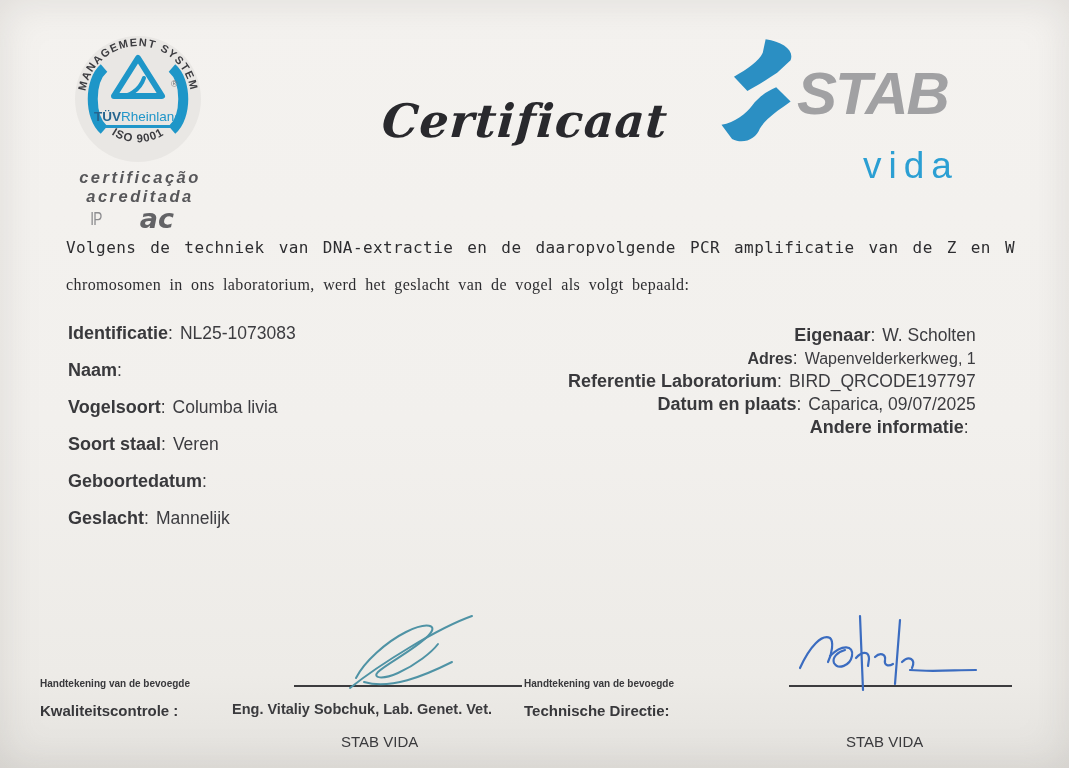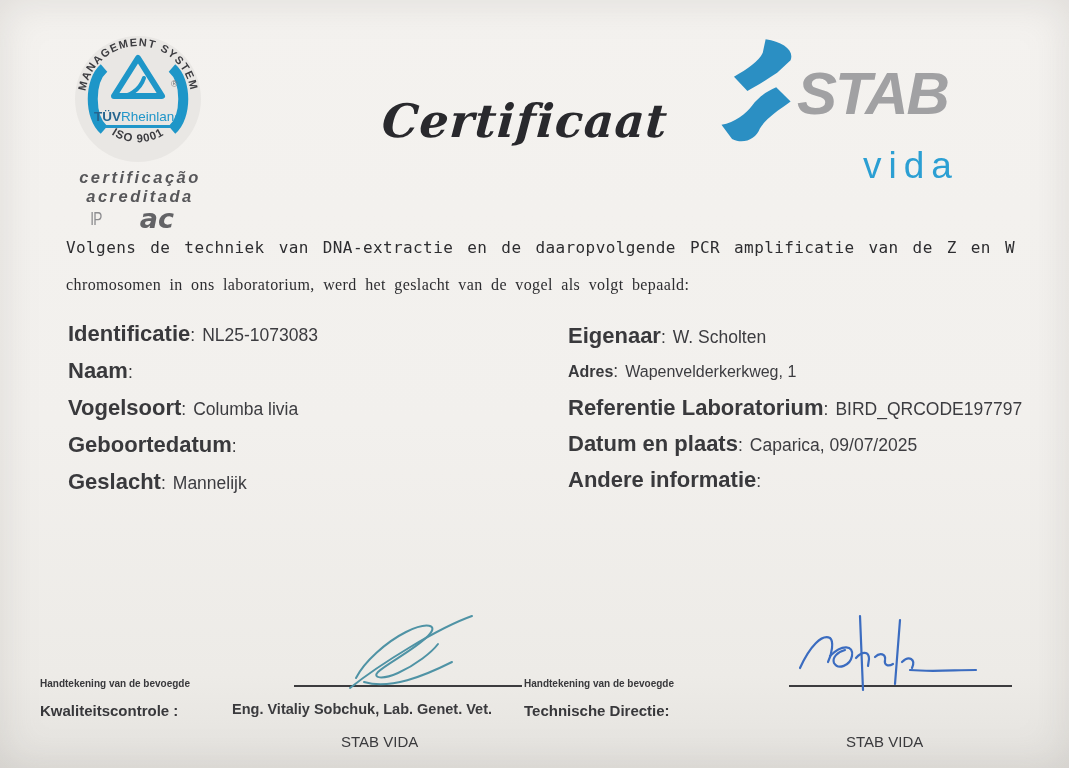--- a/index.html
+++ b/index.html
@@ -34,23 +34,23 @@
 
   
   .intro-line{left:66px;width:960px;font-family:"DejaVu Sans Mono",monospace;
     font-size:16px;color:#2d2d30;letter-spacing:.4px;word-spacing:4px;white-space:nowrap;}
   .intro-1{top:238px;}
   .intro-2{top:276px;font-family:Liberation Serif, serif;}
 
   
   .fcol{display:flex;flex-direction:column;}
   .fcol-left{left:68px;top:322px;gap:14px;}
-  .fcol-right{left:568px;top:324px;gap:13px;}
+  .fcol-right{left:568px;top:324px;text-align:right;}
   .frow{height:23px;line-height:23px;white-space:nowrap;}
-  .flabel{font-weight:bold;font-size:22px;color:#39393c;}
+  .flabel{font-weight:bold;font-size:18px;color:#39393c;}
   .fcolon{font-size:17.5px;color:#39393c;margin-right:7px;}
   .fvalue{font-size:17.5px;color:#3c3c40;}
   .frow.small .flabel{font-size:16px;}
   .frow.small .fvalue{font-size:16px;}
 
   
   .sig-caption{top:662px;font-weight:bold;font-size:10px;color:#38383b;white-space:nowrap;margin-top:16px;}
   .sig-caption-left{left:40px;}
   .sig-caption-right{left:524px;}
   .sig-line{top:685px;height:2px;background:#3c3c3e;}
@@ -117,20 +117,21 @@
     <div class="vida-word">vida</div>
   </div>
 
   <div class="abs intro-line intro-1">Volgens de techniek van DNA-extractie en de daaropvolgende PCR amplificatie van de Z en W</div>
   <div class="abs intro-line intro-2">chromosomen in ons laboratorium, werd het geslacht van de vogel als volgt bepaald:</div>
 
   <div class="abs fcol fcol-left">
     <div class="frow"><span class="flabel">Identificatie</span><span class="fcolon">:</span><span class="fvalue">NL25-1073083</span></div>
     <div class="frow"><span class="flabel">Naam</span><span class="fcolon">:</span><span class="fvalue"></span></div>
     <div class="frow"><span class="flabel">Vogelsoort</span><span class="fcolon">:</span><span class="fvalue">Columba livia</span></div>
+    <div class="frow"><span class="flabel">Soort staal</span><span class="fcolon">:</span><span class="fvalue">Veren</span></div>
     <div class="frow"><span class="flabel">Geboortedatum</span><span class="fcolon">:</span><span class="fvalue"></span></div>
     <div class="frow"><span class="flabel">Geslacht</span><span class="fcolon">:</span><span class="fvalue">Mannelijk</span></div>
   </div>
 
   <div class="abs fcol fcol-right">
     <div class="frow"><span class="flabel">Eigenaar</span><span class="fcolon">:</span><span class="fvalue">W. Scholten</span></div>
     <div class="frow small"><span class="flabel">Adres</span><span class="fcolon">:</span><span class="fvalue">Wapenvelderkerkweg, 1</span></div>
     <div class="frow"><span class="flabel">Referentie Laboratorium</span><span class="fcolon">:</span><span class="fvalue">BIRD_QRCODE197797</span></div>
     <div class="frow"><span class="flabel">Datum en plaats</span><span class="fcolon">:</span><span class="fvalue">Caparica, 09/07/2025</span></div>
     <div class="frow"><span class="flabel">Andere informatie</span><span class="fcolon">:</span><span class="fvalue"></span></div>

